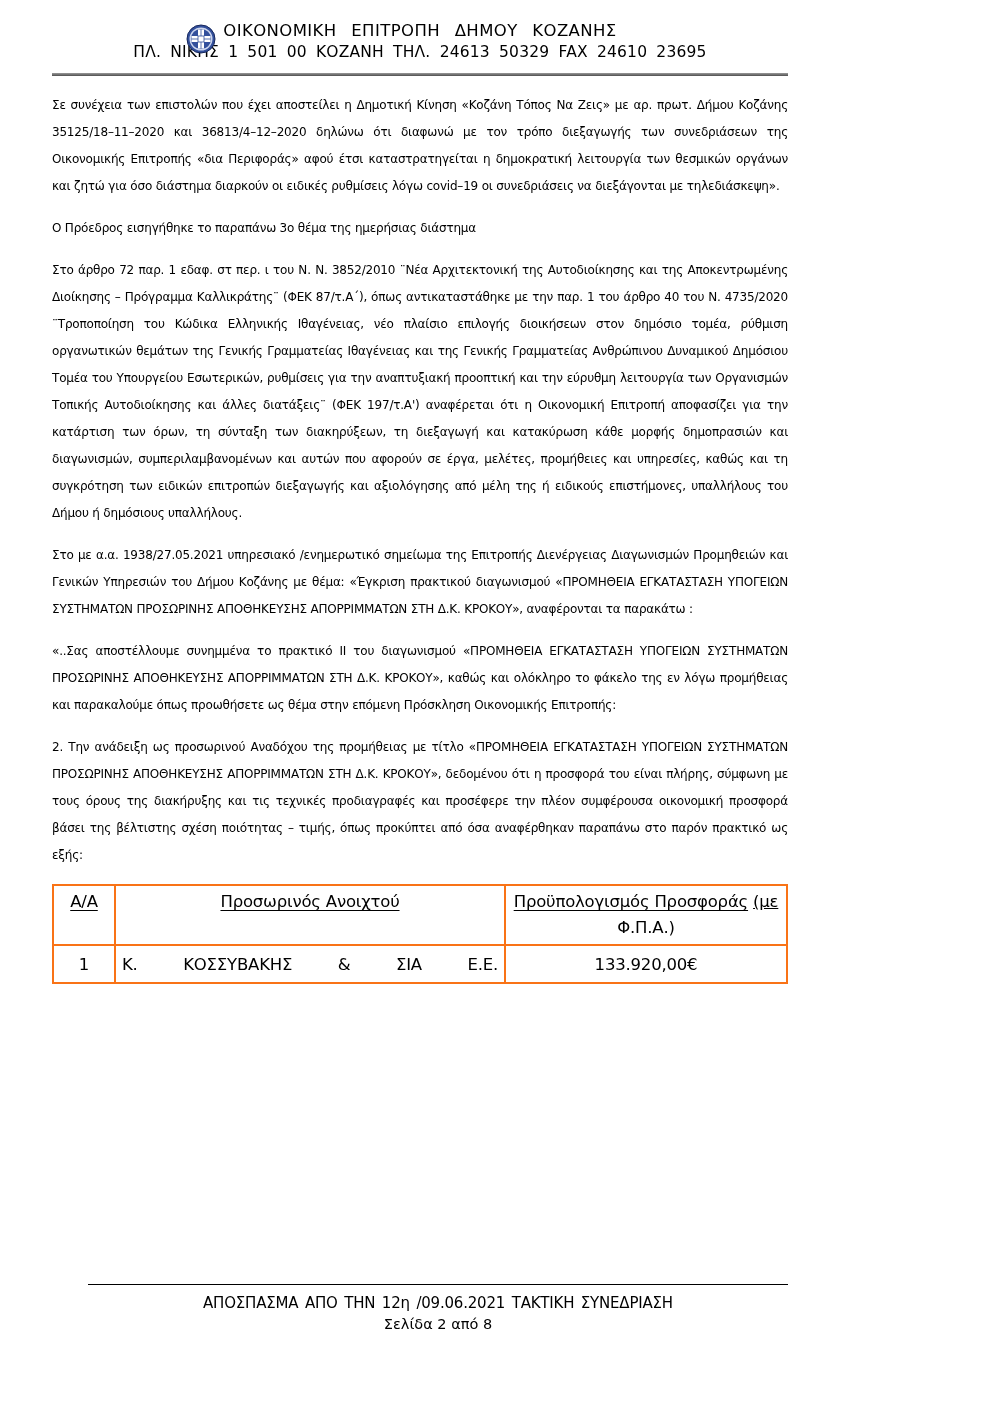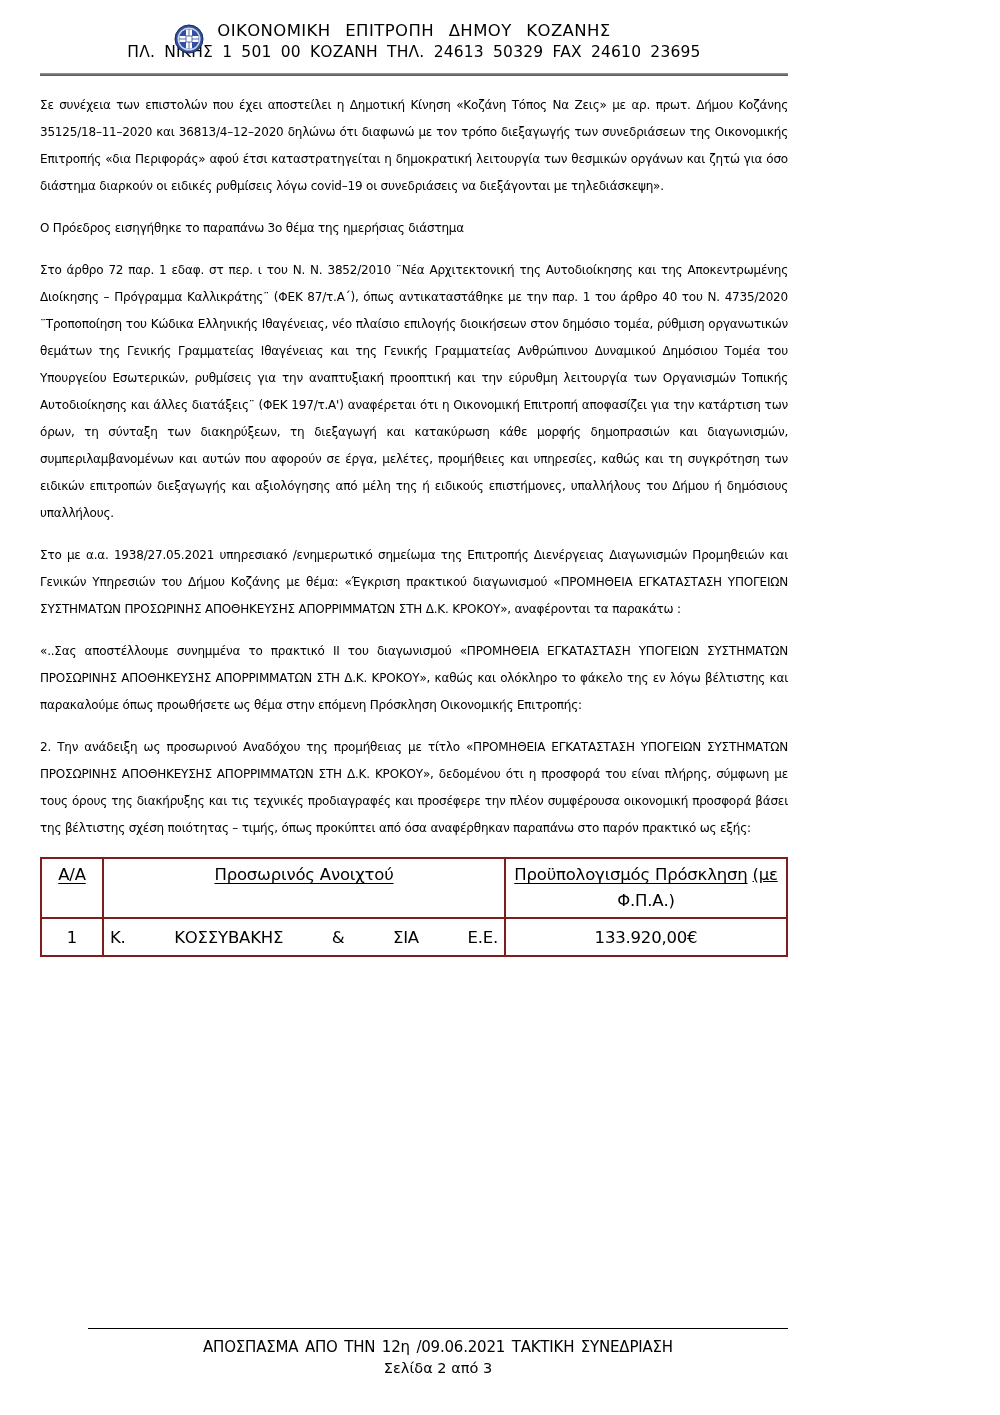--- a/index.html
+++ b/index.html
@@ -8,21 +8,21 @@
     background: #ffffff;
     color: #000000;
     font-family: "DejaVu Sans", "Liberation Sans", sans-serif;
   }
   .page {
     position: relative;
     width: 880px;
     height: 1415px;
     background: #ffffff;
     box-sizing: border-box;
-    padding: 20px 92px 0 40px;
+    padding: 20px 92px 0 52px;
     overflow: hidden;
   }
   
   .doc-header {
     position: relative;
     text-align: center;
     padding-bottom: 6px;
   }
   .doc-header .emblem {
     position: absolute;
@@ -64,21 +64,21 @@
   }
   
   table.offer-table {
     width: 100%;
     border-collapse: collapse;
     margin-top: 8px;
     table-layout: fixed;
   }
   table.offer-table th,
   table.offer-table td {
-    border: 2px solid #7f1d1d;
+    border: 2px solid #f97316;
     font-weight: normal;
     font-size: 16.5px;
     letter-spacing: -0.2px;
     padding: 3px 6px;
     box-sizing: border-box;
   }
   table.offer-table th {
     height: 58px;
     vertical-align: top;
     text-align: center;
@@ -99,21 +99,21 @@
   td.contractor-cell {
     text-align: justify;
     text-align-last: justify;
     padding: 3px 12px;
   }
   
   .doc-footer {
     position: absolute;
     left: 88px;
     right: 92px;
-    top: 1328px;
+    top: 1284px;
     text-align: center;
   }
   .footer-rule {
     border-top: 1.6px solid #000;
     margin-bottom: 8px;
   }
   .doc-footer .f1 {
     font-size: 15px;
     line-height: 21px;
     letter-spacing: -0.2px;
@@ -144,47 +144,47 @@
     <div class="line1">ΟΙΚΟΝΟΜΙΚΗ ΕΠΙΤΡΟΠΗ ΔΗΜΟΥ ΚΟΖΑΝΗΣ</div>
     <div class="line2">ΠΛ. ΝΙΚΗΣ 1 501 00 ΚΟΖΑΝΗ ΤΗΛ. 24613 50329 FAX 24610 23695</div>
   </div>
   <div class="header-rule"></div>
 
   <div class="doc-body">
     <p>Σε συνέχεια των επιστολών που έχει αποστείλει η Δημοτική Κίνηση «Κοζάνη Τόπος Να Ζεις» με αρ. πρωτ. Δήμου Κοζάνης 35125/18–11–2020 και 36813/4–12–2020 δηλώνω ότι διαφωνώ με τον τρόπο διεξαγωγής των συνεδριάσεων της Οικονομικής Επιτροπής «δια Περιφοράς» αφού έτσι καταστρατηγείται η δημοκρατική λειτουργία των θεσμικών οργάνων και ζητώ για όσο διάστημα διαρκούν οι ειδικές ρυθμίσεις λόγω covid–19 οι συνεδριάσεις να διεξάγονται με τηλεδιάσκεψη».</p>
     <p>Ο Πρόεδρος εισηγήθηκε το παραπάνω 3ο θέμα της ημερήσιας διάστημα</p>
     <p>Στο άρθρο 72 παρ. 1 εδαφ. στ περ. ι του Ν. Ν. 3852/2010 ¨Νέα Αρχιτεκτονική της Αυτοδιοίκησης και της Αποκεντρωμένης Διοίκησης – Πρόγραμμα Καλλικράτης¨ (ΦΕΚ 87/τ.Α΄), όπως αντικαταστάθηκε με την παρ. 1 του άρθρο 40 του Ν. 4735/2020 ¨Τροποποίηση του Κώδικα Ελληνικής Ιθαγένειας, νέο πλαίσιο επιλογής διοικήσεων στον δημόσιο τομέα, ρύθμιση οργανωτικών θεμάτων της Γενικής Γραμματείας Ιθαγένειας και της Γενικής Γραμματείας Ανθρώπινου Δυναμικού Δημόσιου Τομέα του Υπουργείου Εσωτερικών, ρυθμίσεις για την αναπτυξιακή προοπτική και την εύρυθμη λειτουργία των Οργανισμών Τοπικής Αυτοδιοίκησης και άλλες διατάξεις¨ (ΦΕΚ 197/τ.Α') αναφέρεται ότι η Οικονομική Επιτροπή αποφασίζει για την κατάρτιση των όρων, τη σύνταξη των διακηρύξεων, τη διεξαγωγή και κατακύρωση κάθε μορφής δημοπρασιών και διαγωνισμών, συμπεριλαμβανομένων και αυτών που αφορούν σε έργα, μελέτες, προμήθειες και υπηρεσίες, καθώς και τη συγκρότηση των ειδικών επιτροπών διεξαγωγής και αξιολόγησης από μέλη της ή ειδικούς επιστήμονες, υπαλλήλους του Δήμου ή δημόσιους υπαλλήλους.</p>
     <p>Στο με α.α. 1938/27.05.2021 υπηρεσιακό /ενημερωτικό σημείωμα της Επιτροπής Διενέργειας Διαγωνισμών Προμηθειών και Γενικών Υπηρεσιών του Δήμου Κοζάνης με θέμα: «Έγκριση πρακτικού διαγωνισμού «ΠΡΟΜΗΘΕΙΑ ΕΓΚΑΤΑΣΤΑΣΗ ΥΠΟΓΕΙΩΝ ΣΥΣΤΗΜΑΤΩΝ ΠΡΟΣΩΡΙΝΗΣ ΑΠΟΘΗΚΕΥΣΗΣ ΑΠΟΡΡΙΜΜΑΤΩΝ ΣΤΗ Δ.Κ. ΚΡΟΚΟΥ», αναφέρονται τα παρακάτω :</p>
-    <p>«..Σας αποστέλλουμε συνημμένα το πρακτικό ΙΙ του διαγωνισμού «ΠΡΟΜΗΘΕΙΑ ΕΓΚΑΤΑΣΤΑΣΗ ΥΠΟΓΕΙΩΝ ΣΥΣΤΗΜΑΤΩΝ ΠΡΟΣΩΡΙΝΗΣ ΑΠΟΘΗΚΕΥΣΗΣ ΑΠΟΡΡΙΜΜΑΤΩΝ ΣΤΗ Δ.Κ. ΚΡΟΚΟΥ», καθώς και ολόκληρο το φάκελο της εν λόγω βέλτιστης και παρακαλούμε όπως προωθήσετε ως θέμα στην επόμενη Πρόσκληση Οικονομικής Επιτροπής:</p>
+    <p>«..Σας αποστέλλουμε συνημμένα το πρακτικό ΙΙ του διαγωνισμού «ΠΡΟΜΗΘΕΙΑ ΕΓΚΑΤΑΣΤΑΣΗ ΥΠΟΓΕΙΩΝ ΣΥΣΤΗΜΑΤΩΝ ΠΡΟΣΩΡΙΝΗΣ ΑΠΟΘΗΚΕΥΣΗΣ ΑΠΟΡΡΙΜΜΑΤΩΝ ΣΤΗ Δ.Κ. ΚΡΟΚΟΥ», καθώς και ολόκληρο το φάκελο της εν λόγω προμήθειας και παρακαλούμε όπως προωθήσετε ως θέμα στην επόμενη Πρόσκληση Οικονομικής Επιτροπής:</p>
     <p>2. Την ανάδειξη ως προσωρινού Αναδόχου της προμήθειας με τίτλο «ΠΡΟΜΗΘΕΙΑ ΕΓΚΑΤΑΣΤΑΣΗ ΥΠΟΓΕΙΩΝ ΣΥΣΤΗΜΑΤΩΝ ΠΡΟΣΩΡΙΝΗΣ ΑΠΟΘΗΚΕΥΣΗΣ ΑΠΟΡΡΙΜΜΑΤΩΝ ΣΤΗ Δ.Κ. ΚΡΟΚΟΥ», δεδομένου ότι η προσφορά του είναι πλήρης, σύμφωνη με τους όρους της διακήρυξης και τις τεχνικές προδιαγραφές και προσέφερε την πλέον συμφέρουσα οικονομική προσφορά βάσει της βέλτιστης σχέση ποιότητας – τιμής, όπως προκύπτει από όσα αναφέρθηκαν παραπάνω στο παρόν πρακτικό ως εξής:</p>
 
     <table class="offer-table">
       <thead>
         <tr>
           <th class="col-num">
             <u>Α/Α</u>
           </th>
           <th>
             <u>Προσωρινός Ανοιχτού</u>
           </th>
           <th class="col-budget">
-            <div><u>Προϋπολογισμός Πρόσκληση</u><span class="hdr-rest">(με</span></div>
+            <div><u>Προϋπολογισμός Προσφοράς</u><span class="hdr-rest">(με</span></div>
             <div>Φ.Π.Α.)</div>
           </th>
         </tr>
       </thead>
       <tbody>
         <tr>
           <td>1</td>
           <td class="contractor-cell">Κ. ΚΟΣΣΥΒΑΚΗΣ &amp; ΣΙΑ Ε.Ε.</td>
           <td>133.920,00€</td>
         </tr>
       </tbody>
     </table>
   </div>
 
   <div class="doc-footer">
     <div class="footer-rule"></div>
     <div class="f1">ΑΠΟΣΠΑΣΜΑ ΑΠΟ ΤΗΝ 12η /09.06.2021 ΤΑΚΤΙΚΗ ΣΥΝΕΔΡΙΑΣΗ</div>
-    <div class="f2">Σελίδα 2 από 3</div>
+    <div class="f2">Σελίδα 2 από 8</div>
   </div>
 
 </div>
 
 </body></html>

